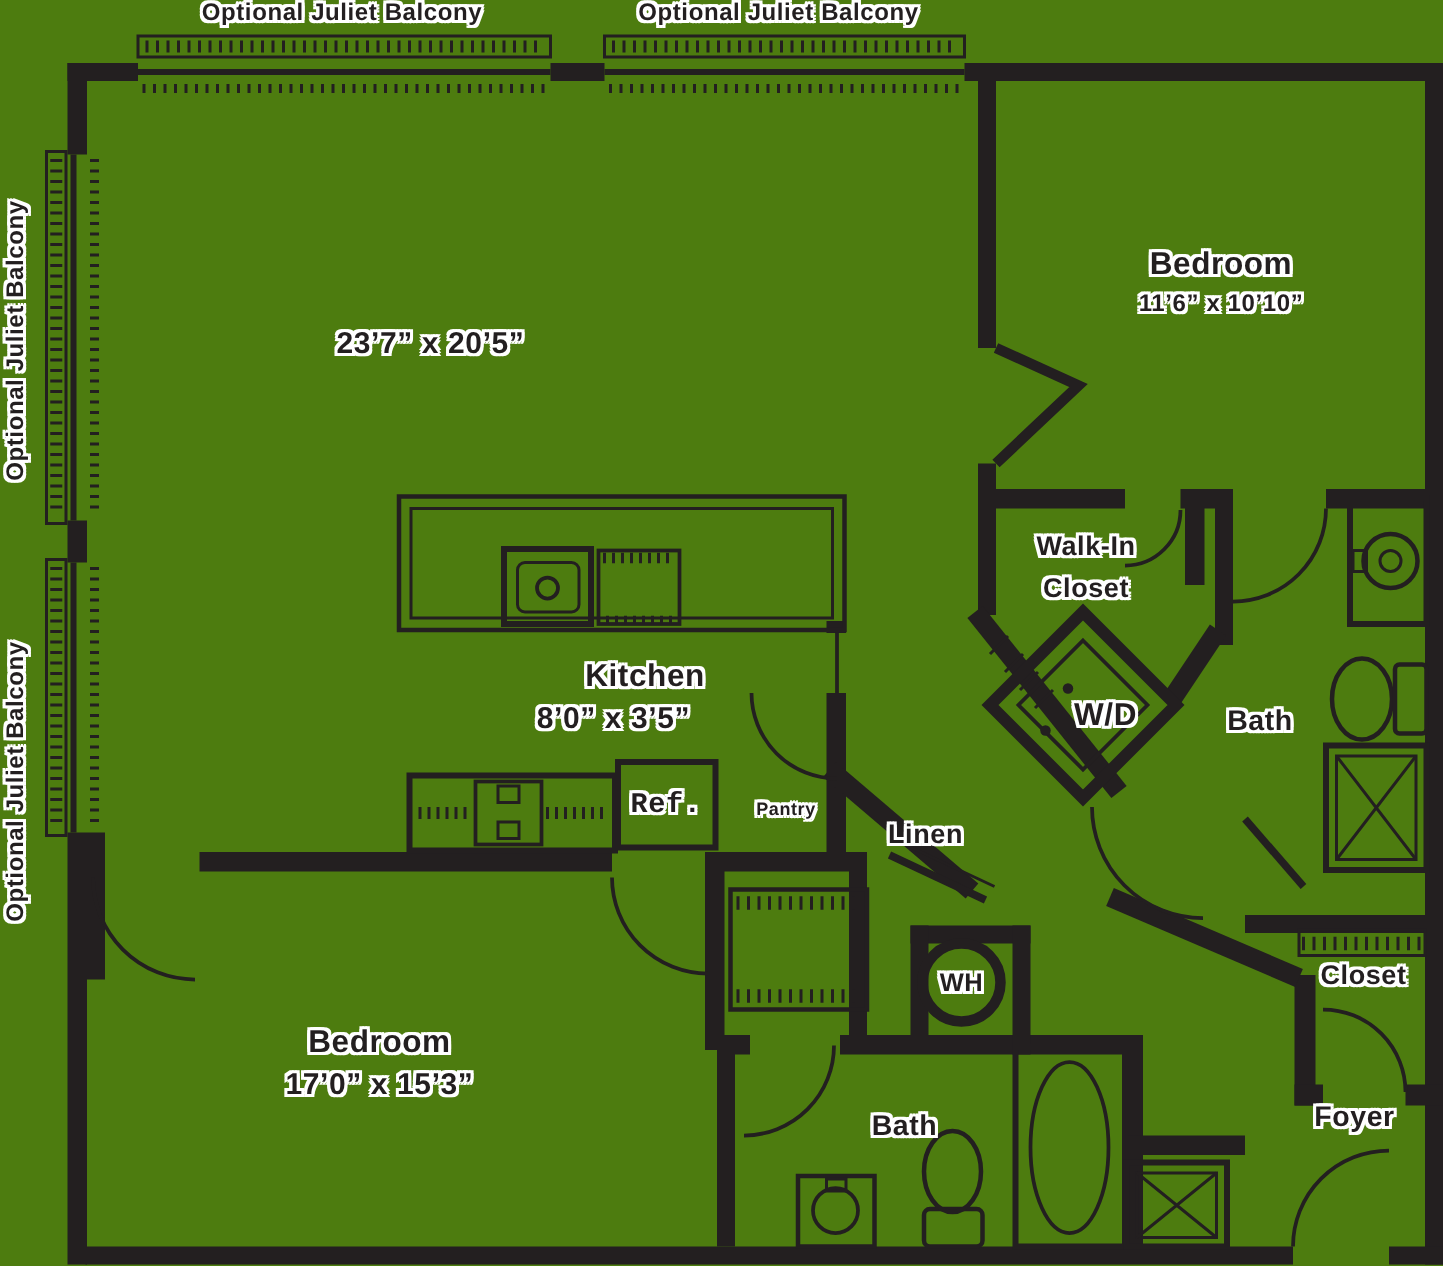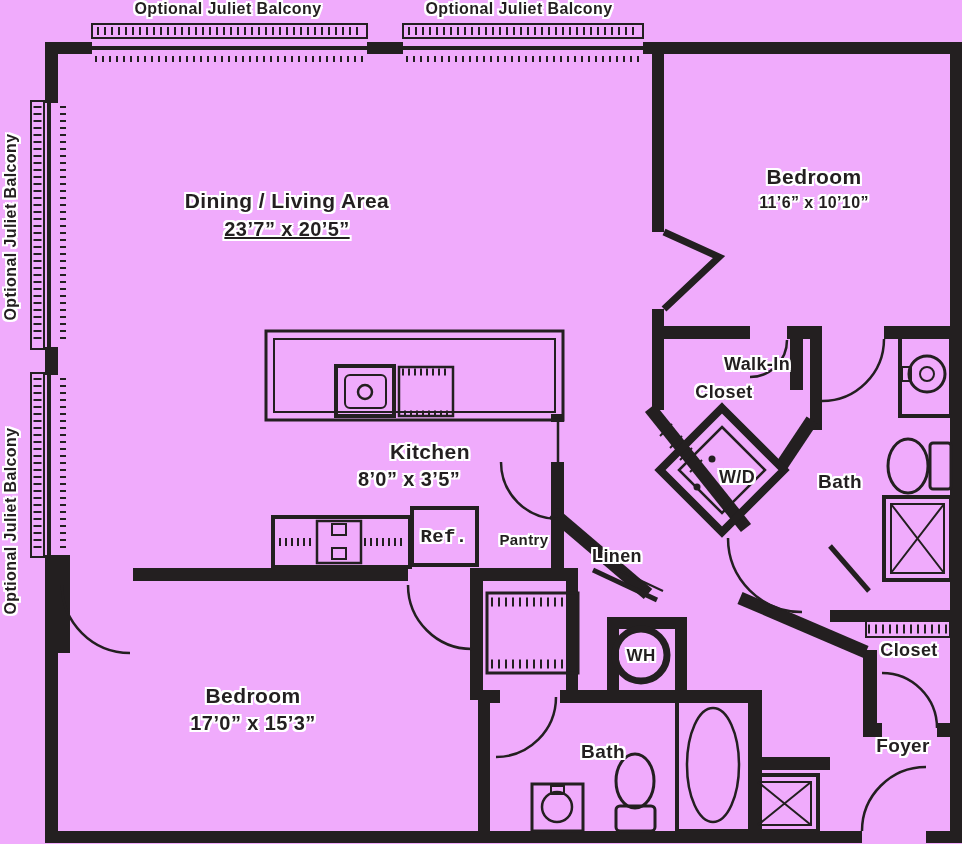--- a/index.html
+++ b/index.html
@@ -1,16 +1,16 @@
 <!DOCTYPE html>
 <html><head>
 <meta charset="utf-8">
 <style>
   html,body{margin:0;padding:0;background:#ffffff;}
-  .stage{position:relative;width:962px;height:844px;background:#f0abfc;overflow:hidden;
+  .stage{position:relative;width:962px;height:844px;background:#4d7c0f;overflow:hidden;
          font-family:"Liberation Sans",sans-serif;}
   .plan-svg{position:absolute;left:0;top:0;}
   .lbl{position:absolute;transform:translate(-50%,-50%);white-space:nowrap;color:#231f20;
        font-weight:700;letter-spacing:.4px;line-height:1;
        text-shadow:-2px 0 0 #fff,2px 0 0 #fff,0 -2px 0 #fff,0 2px 0 #fff,
                    -1px -1px 0 #fff,1px 1px 0 #fff,-1px 1px 0 #fff,1px -1px 0 #fff,
                    -2px -2px 0 #fff,2px 2px 0 #fff,-2px 2px 0 #fff,2px -2px 0 #fff;}
   .lbl.rot{transform:translate(-50%,-50%) rotate(-90deg);}
 </style>
 </head>
@@ -167,36 +167,35 @@
       <rect x="758" y="782" width="53" height="43" stroke-width="2"></rect>
       <path d="M758,782 L811,825 M811,782 L758,825" stroke-width="2"></path>
     </g>
   </svg>
 
   <div class="lbl" style="left:228px;top:9px;font-size:16px;">Optional Juliet Balcony</div>
   <div class="lbl" style="left:519px;top:9px;font-size:16px;">Optional Juliet Balcony</div>
   <div class="lbl rot" style="left:11px;top:227px;font-size:16px;">Optional Juliet Balcony</div>
   <div class="lbl rot" style="left:11px;top:521px;font-size:16px;">Optional Juliet Balcony</div>
 
-  <div class="lbl" style="left:287px;top:200px;font-size:21px;">Dining / Living Area</div>
-  <div class="lbl" style="left:287px;top:229px;font-size:20px;text-decoration:underline;">23’7” x 20’5”</div>
+  <div class="lbl" style="left:287px;top:229px;font-size:20px;">23’7” x 20’5”</div>
 
   <div class="lbl" style="left:814px;top:176px;font-size:21px;">Bedroom</div>
   <div class="lbl" style="left:814px;top:203px;font-size:16px;">11’6” x 10’10”</div>
 
   <div class="lbl" style="left:408px;top:451px;font-size:21px;margin-left:22px;">Kitchen</div>
   <div class="lbl" style="left:409px;top:479px;font-size:20px;">8’0” x 3’5”</div>
 
-  <div class="lbl" style="left:724px;top:364px;font-size:18px;margin-left:33px;">Walk-In</div>
+  <div class="lbl" style="left:724px;top:364px;font-size:18px;">Walk-In</div>
   <div class="lbl" style="left:724px;top:392px;font-size:18px;">Closet</div>
 
-  <div class="lbl" style="left:737px;top:477px;font-size:18px;">W/D</div>
+  <div class="lbl" style="left:737px;top:477px;font-size:21px;">W/D</div>
   <div class="lbl" style="left:840px;top:481px;font-size:19px;">Bath</div>
   <div class="lbl" style="left:444px;top:537px;font-size:19px;font-family:Liberation Mono, monospace;">Ref.</div>
-  <div class="lbl" style="left:524px;top:539px;font-size:15px;">Pantry</div>
+  <div class="lbl" style="left:524px;top:539px;font-size:12px;">Pantry</div>
   <div class="lbl" style="left:617px;top:556px;font-size:18px;">Linen</div>
   <div class="lbl" style="left:641px;top:655px;font-size:17px;text-align:center;">WH</div>
   <div class="lbl" style="left:603px;top:751px;font-size:19px;">Bath</div>
   <div class="lbl" style="left:909px;top:650px;font-size:18px;">Closet</div>
   <div class="lbl" style="left:903px;top:745px;font-size:19px;text-align:center;">Foyer</div>
 
   <div class="lbl" style="left:253px;top:695px;font-size:21px;">Bedroom</div>
   <div class="lbl" style="left:253px;top:723px;font-size:20px;">17’0” x 15’3”</div>
 
 </div>

